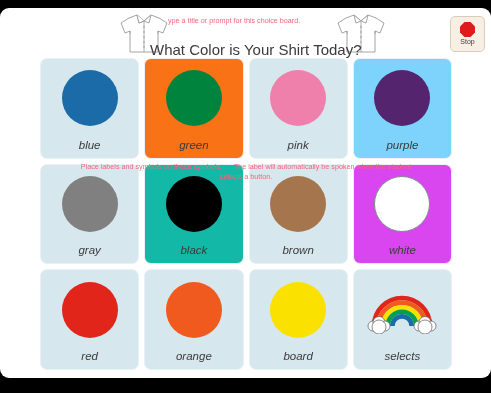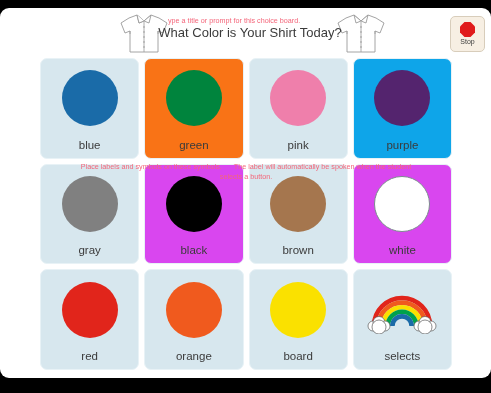--- a/index.html
+++ b/index.html
@@ -61,23 +61,23 @@
   #prompt-hint {
     color: #f4667a;
     font-size: 7.2px;
     line-height: 9px;
     white-space: nowrap;
     margin-left: 18px;
     text-align: left;
   }
   #board-title {
     color: #3b3b3b;
-    font-size: 13px;
+    font-size: 15px;
     line-height: 14px;
-    margin-top: 1px;
+    margin-top: 18px;
     white-space: nowrap;
   }
 
   
   #stop-button {
     position: absolute;
     left: 450px;
     top: 8px;
     width: 33px;
     height: 34px;
@@ -120,20 +120,21 @@
     background: #d7e7ee;
     border: 1px solid #e8f2f6;
     border-radius: 7px;
     display: flex;
     flex-direction: column;
     align-items: center;
     justify-content: flex-end;
     cursor: pointer;
     box-sizing: border-box;
     position: relative;
+    font-style: italic;
   }
 
   .swatch-wrap {
     flex: 1 1 auto;
     display: flex;
     align-items: center;
     justify-content: center;
     width: 100%;
   }
 
@@ -247,33 +248,33 @@
             <div class="swatch" style="background: rgb(0, 132, 61);"></div>
           </div>
           <div class="cell-label">green</div>
         </div>
         <div class="cell" style="background: rgb(215, 231, 238);">
           <div class="swatch-wrap">
             <div class="swatch" style="background: rgb(239, 127, 171);"></div>
           </div>
           <div class="cell-label">pink</div>
         </div>
-        <div class="cell" style="background: #0ea5e9;">
+        <div class="cell" style="background: #7dd3fc;">
           <div class="swatch-wrap">
             <div class="swatch" style="background: rgb(84, 36, 110);"></div>
           </div>
           <div class="cell-label">purple</div>
         </div>
         <div class="cell" style="background: rgb(215, 231, 238);">
           <div class="swatch-wrap">
             <div class="swatch" style="background: rgb(128, 128, 128);"></div>
           </div>
           <div class="cell-label">gray</div>
         </div>
-        <div class="cell" style="background: #d946ef;">
+        <div class="cell" style="background: #14b8a6;">
           <div class="swatch-wrap">
             <div class="swatch" style="background: rgb(0, 0, 0);"></div>
           </div>
           <div class="cell-label">black</div>
         </div>
         <div class="cell" style="background: rgb(215, 231, 238);">
           <div class="swatch-wrap">
             <div class="swatch" style="background: rgb(165, 118, 78);"></div>
           </div>
           <div class="cell-label">brown</div>

